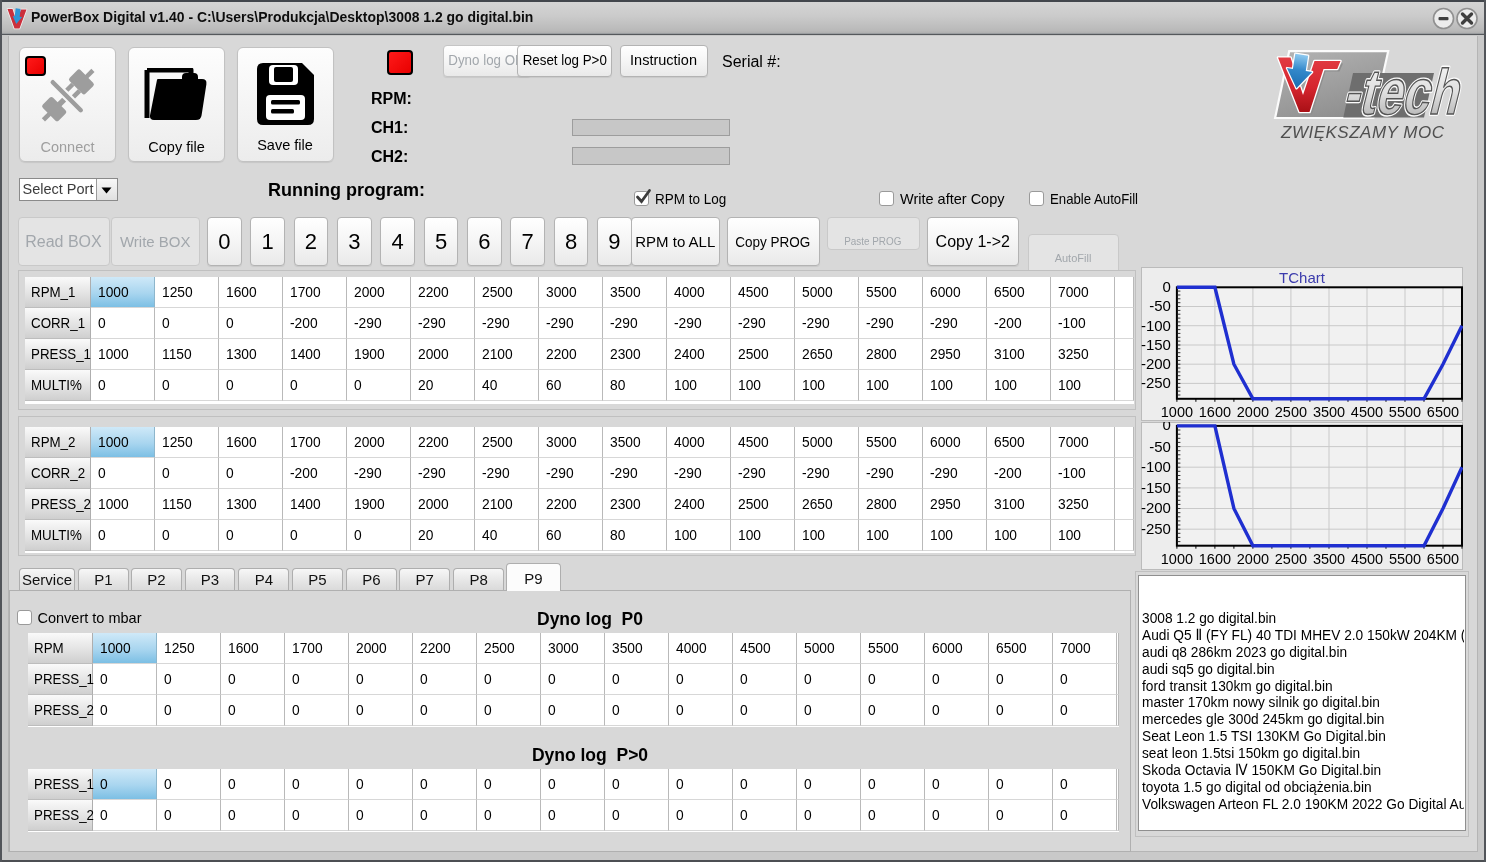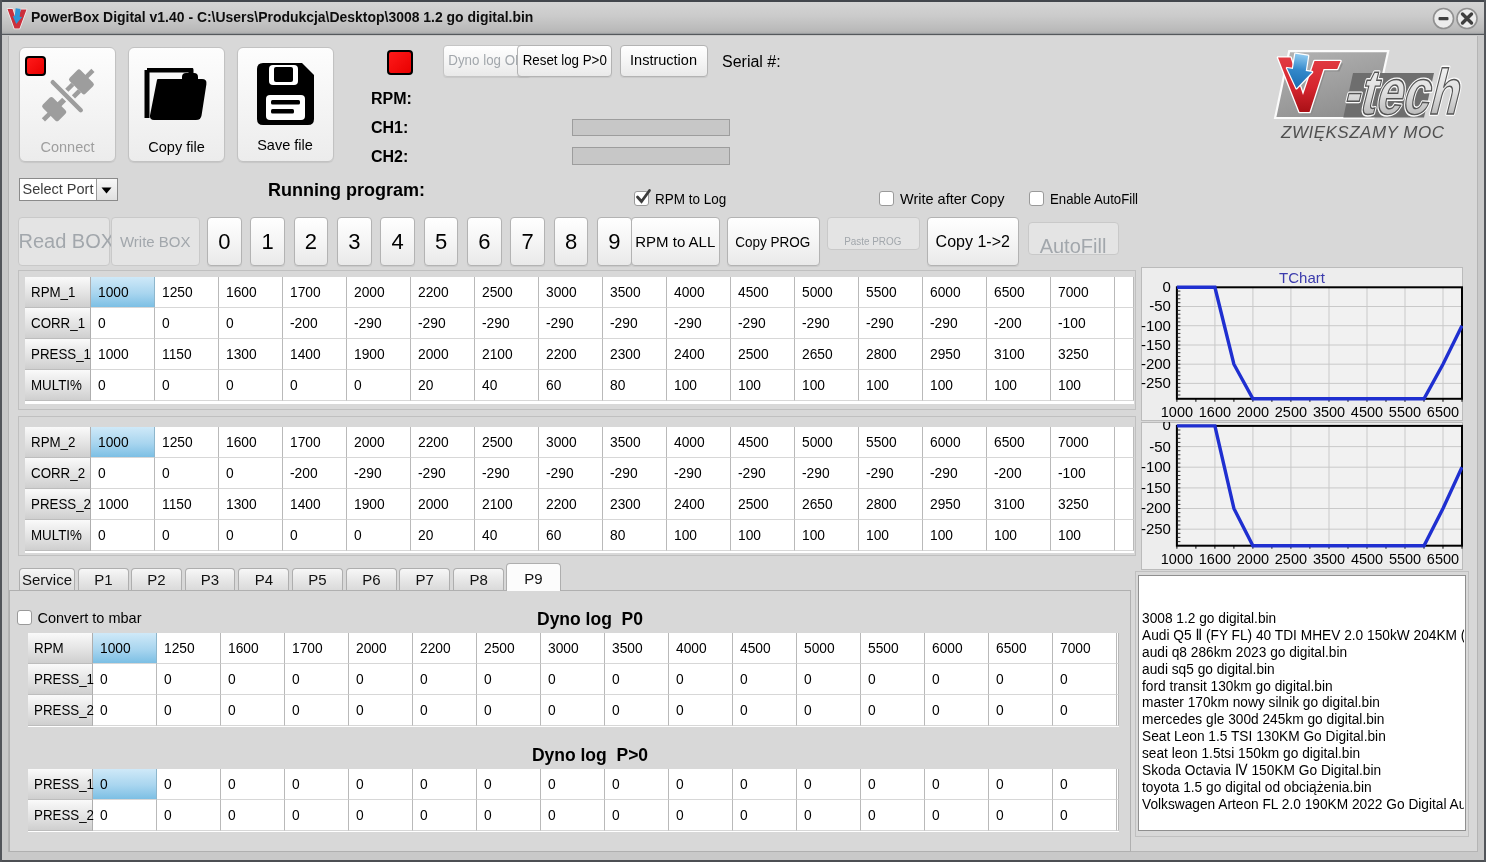--- a/index.html
+++ b/index.html
@@ -142,37 +142,37 @@
 <g transform="rotate(9 41 32)">
 <path d="M34.5 14.5 L47.5 14.5 L47.5 30 L54 30 L41 48.5 L28.5 30 L34.5 30 Z" fill="url(#bluearr)" stroke="#ffffff" stroke-width="2.4" paint-order="stroke" stroke-linejoin="round"></path>
 </g>
 
 <g transform="translate(84,74) skewX(-14)">
 <text x="0" y="0" font-family="Liberation Sans" font-weight="bold" font-size="64" transform="scale(0.75,1)" fill="none" stroke="#fcfcfc" stroke-width="4.2" stroke-linejoin="round">-tech</text>
 <text x="0" y="0" font-family="Liberation Sans" font-weight="bold" font-size="64" transform="scale(0.75,1)" fill="url(#silver)" stroke="#555555" stroke-width="1.5">-tech</text>
 </g>
 <text x="23" y="98" font-family="Liberation Sans" font-style="italic" font-size="17" fill="#4f4f4f" textLength="163">ZWIĘKSZAMY MOC</text>
 </svg>
-<div class="abs btn dis" style="left:17.5px;top:217px;width:92px;height:49px;font-size:20px;line-height:47px">Read BOX</div>
+<div class="abs btn dis" style="left:17.5px;top:217px;width:92px;height:49px;font-size:16px;line-height:47px">Read BOX</div>
 <div class="abs btn dis" style="left:110.5px;top:217px;width:89.5px;height:49px;font-size:15px;line-height:47px">Write BOX</div>
 <div class="abs btn" style="left:207.0px;top:217px;width:34.5px;height:49px;font-size:22px;line-height:47px">0</div>
 <div class="abs btn" style="left:250.35px;top:217px;width:34.5px;height:49px;font-size:22px;line-height:47px">1</div>
 <div class="abs btn" style="left:293.7px;top:217px;width:34.5px;height:49px;font-size:22px;line-height:47px">2</div>
 <div class="abs btn" style="left:337.05px;top:217px;width:34.5px;height:49px;font-size:22px;line-height:47px">3</div>
 <div class="abs btn" style="left:380.4px;top:217px;width:34.5px;height:49px;font-size:22px;line-height:47px">4</div>
 <div class="abs btn" style="left:423.75px;top:217px;width:34.5px;height:49px;font-size:22px;line-height:47px">5</div>
 <div class="abs btn" style="left:467.1px;top:217px;width:34.5px;height:49px;font-size:22px;line-height:47px">6</div>
 <div class="abs btn" style="left:510.45px;top:217px;width:34.5px;height:49px;font-size:22px;line-height:47px">7</div>
 <div class="abs btn" style="left:553.8px;top:217px;width:34.5px;height:49px;font-size:22px;line-height:47px">8</div>
 <div class="abs btn" style="left:597.1500000000001px;top:217px;width:34.5px;height:49px;font-size:22px;line-height:47px">9</div>
 <div class="abs btn" style="left:631px;top:217px;width:88.5px;height:49px;font-size:15px;line-height:47px">RPM to ALL</div>
 <div class="abs btn" style="left:726.5px;top:217px;width:93px;height:49px;font-size:15px;line-height:47px"><span class="sx" style="transform:scaleX(0.9)">Copy PROG</span></div>
 <div class="abs btn dis" style="left:826.5px;top:217px;width:93px;height:33px;font-size:11px;line-height:47px"><span class="sx" style="transform:scaleX(0.9)">Paste PROG</span></div>
 <div class="abs btn" style="left:927px;top:217px;width:91.5px;height:49px;font-size:16px;line-height:47px">Copy 1-&gt;2</div>
-<div class="abs btn dis" style="left:1027.5px;top:222px;width:91px;height:33px;font-size:20px;line-height:47px">AutoFill</div>
+<div class="abs btn dis" style="left:1027.5px;top:234px;width:91px;height:49px;font-size:11px;line-height:47px">AutoFill</div>
 <div class="abs panel" style="left:17.8px;top:269.7px;width:1118.2px;height:140.3px"></div>
 <div class="abs" style="left:24.8px;top:277px;width:1109.4px;height:126.7px;background:#fff"></div>
 <table class="grid abs" style="left:24.8px;top:277px;width:1109.4px;z-index:0">
     <colgroup>
       <col style="width:66.2px">
       <col style="width:64px">
       <col style="width:64px">
       <col style="width:64px">
       <col style="width:64px">
       <col style="width:64px">

